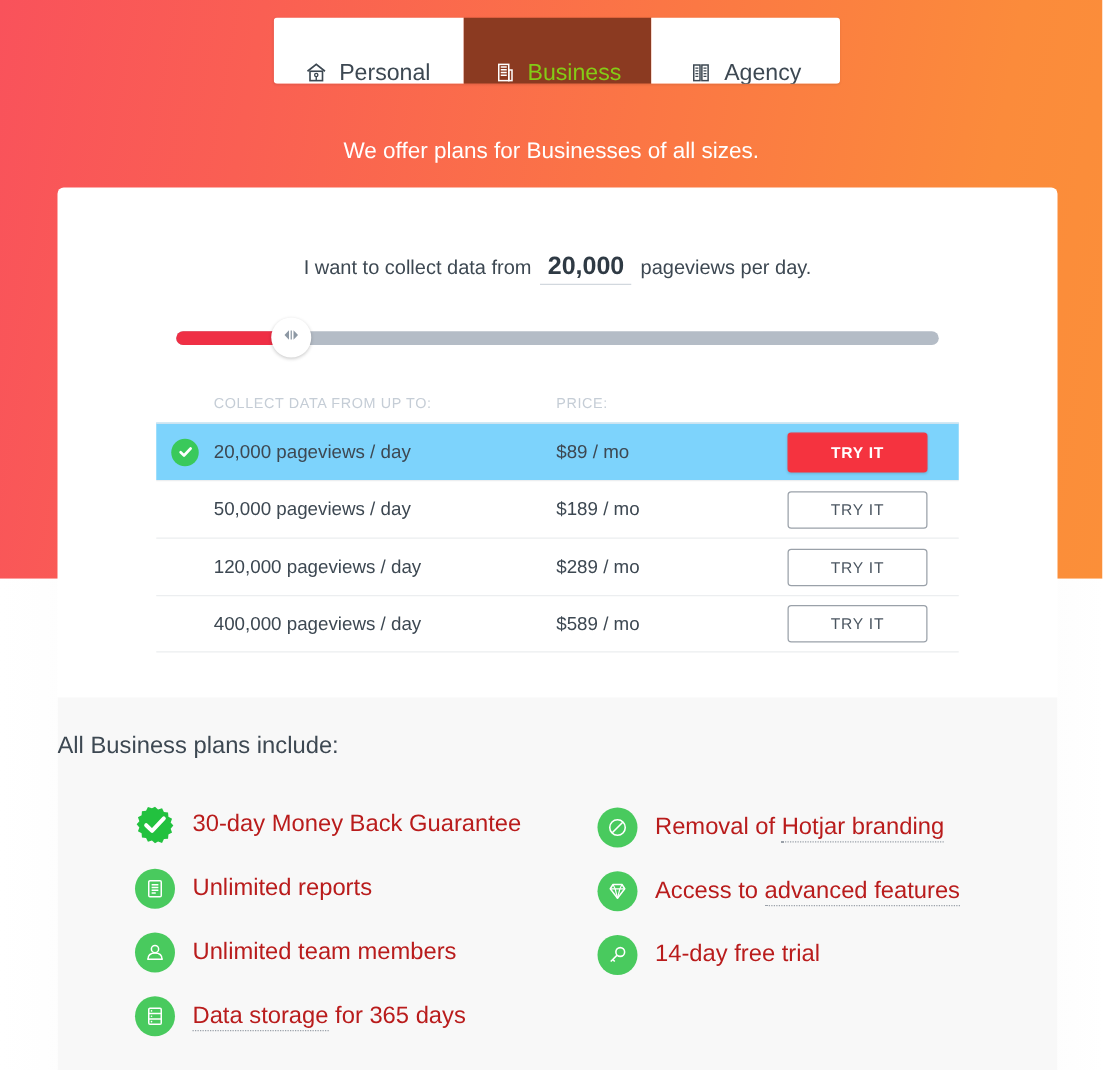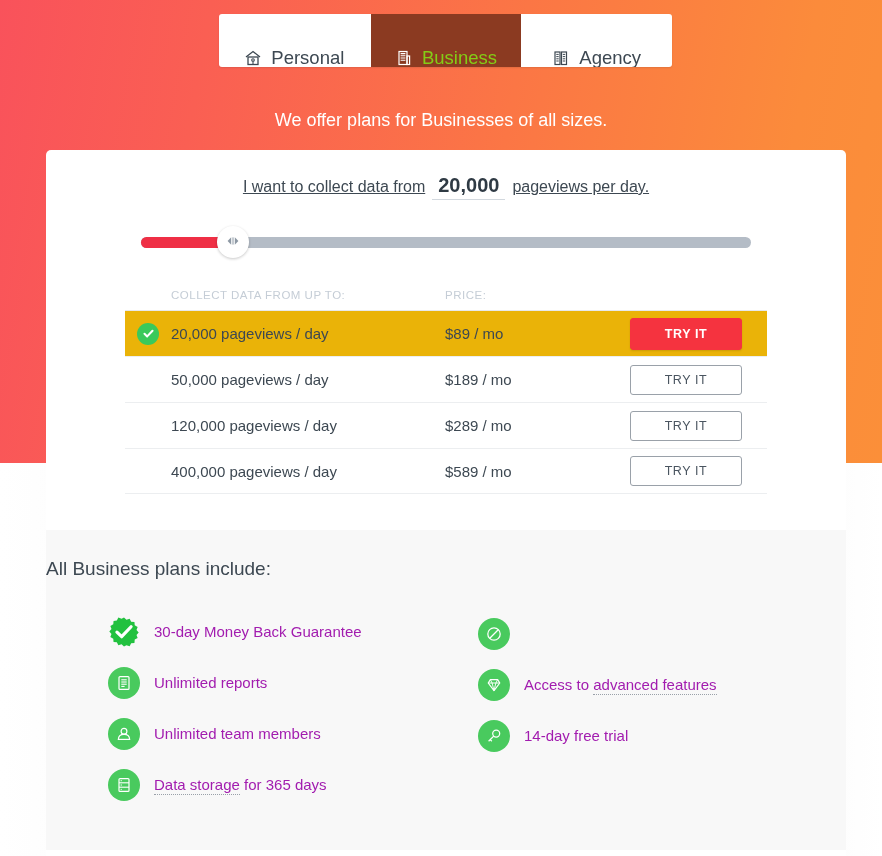--- a/index.html
+++ b/index.html
@@ -84,25 +84,24 @@
     width: 800px;
     min-height: 706px;
     background: #ffffff;
     border-radius: 5px 5px 0 0;
     z-index: 4;
     overflow: hidden;
   }
 
   
   #slider-sentence {
-    margin-top: 24px;
+    margin-top: 52px;
     text-align: center;
     font-size: 16px;
     color: #3d4852;
-    text-decoration: underline;
   }
   #slider-sentence .pv-value {
     display: inline-block;
     font-size: 20px;
     font-weight: bold;
     color: #2f3a44;
     border-bottom: 1px solid #d2d8de;
     padding: 0 6px 2px 6px;
     margin: 0 7px;
     vertical-align: baseline;
@@ -164,21 +163,21 @@
   .plan-row {
     display: flex;
     align-items: center;
     height: 46px;
     border-top: 1px solid #eceef0;
     font-size: 15px;
     color: #3d4852;
   }
   .plan-row:last-of-type { border-bottom: 1px solid #eceef0; }
   .plan-row.selected {
-    background: #eab308;
+    background: #7dd3fc;
     border-top-color: #e7e9ec;
   }
   .plan-row.selected .col-name,
   .plan-row.selected .col-price { font-size: 15px; }
 
   .check-badge {
     width: 22px; height: 22px;
     border-radius: 50%;
     background: #3ac95b;
     display: flex;
@@ -249,22 +248,22 @@
     width: 32px; height: 32px;
     border-radius: 50%;
     background: #49ca5e;
     display: flex;
     align-items: center;
     justify-content: center;
     flex: none;
   }
   .feat-icon.badge { background: transparent; }
   .feat-text {
-    font-size: 15px;
-    color: #a21caf;
+    font-size: 19px;
+    color: #b91c1c;
   }
   .dotted {
     border-bottom: 1px dotted #9aa1a9;
     padding-bottom: 1px;
     cursor: help;
   }
 </style>
 </head>
 <body>
 
@@ -454,20 +453,21 @@
 
       <div class="feat-col right">
 
         <div class="feat-item">
           <span class="feat-icon">
             <svg width="18" height="18" viewBox="0 0 18 18">
               <circle cx="9" cy="9" r="6.2" fill="none" stroke="#ffffff" stroke-width="1.25"></circle>
               <line x1="4.8" y1="13.2" x2="13.2" y2="4.8" stroke="#ffffff" stroke-width="1.25"></line>
             </svg>
           </span>
+          <span class="feat-text"><span>Removal of </span><span class="dotted">Hotjar branding</span></span>
         </div>
 
         <div class="feat-item">
           <span class="feat-icon">
             <svg width="18" height="18" viewBox="0 0 18 18">
               <path d="M3.2 7 L9 14.6 L14.8 7 L12.6 3.6 L5.4 3.6 Z" fill="none" stroke="#ffffff" stroke-width="1.2" stroke-linejoin="round"></path>
               <line x1="3.2" y1="7" x2="14.8" y2="7" stroke="#ffffff" stroke-width="1"></line>
               <line x1="5.4" y1="3.6" x2="7.1" y2="7" stroke="#ffffff" stroke-width="0.9"></line>
               <line x1="12.6" y1="3.6" x2="10.9" y2="7" stroke="#ffffff" stroke-width="0.9"></line>
               <line x1="7.1" y1="7" x2="9" y2="14.6" stroke="#ffffff" stroke-width="0.9"></line>

